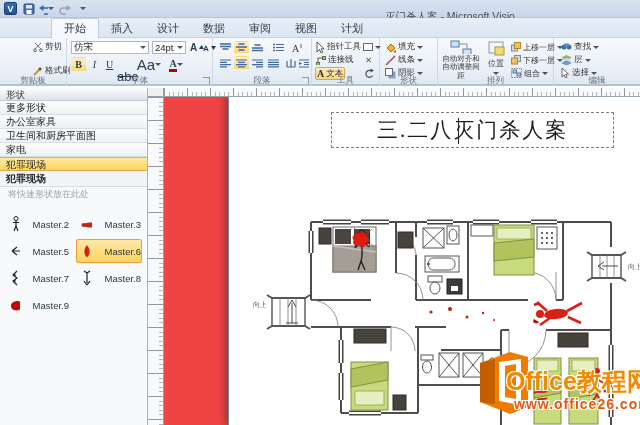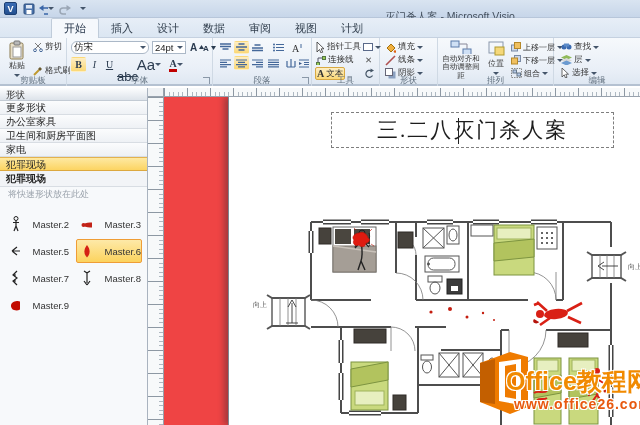--- a/index.html
+++ b/index.html
@@ -138,29 +138,20 @@
   <div class="tab">设计</div>
   <div class="tab">数据</div>
   <div class="tab">审阅</div>
   <div class="tab">视图</div>
   <div class="tab">计划</div>
 </div>
 
 <div id="ribbon">
 
   <div class="rgroup" style="left:0;width:67px;">
-    <div class="bigbtn" style="left:3px;width:28px;">
-      <svg width="20" height="20">
-          <rect x="3" y="3" width="13" height="16" rx="1.5" fill="#e8dfc8" stroke="#8a7a50"></rect>
-          <rect x="7" y="1" width="6" height="4" rx="1" fill="#b9b9b9" stroke="#777"></rect>
-          <rect x="6" y="7" width="8" height="10" fill="#fff" stroke="#999"></rect>
-        </svg>
-      <span>粘贴</span>
-      <span class="caret-down"></span>
-    </div>
     <div class="sbtn" style="left:32px;top:3px;">
       <svg width="10" height="10">
           <path d="M2,1 L8,7 M8,1 L2,7" stroke="#7a7a7a"></path>
           <circle cx="2" cy="8.3" r="1.4" fill="none" stroke="#4a6a9a"></circle>
           <circle cx="8" cy="8.3" r="1.4" fill="none" stroke="#4a6a9a"></circle>
         </svg>
       <span>剪切</span>
     </div>
     <div class="sbtn" style="left:32px;top:15px;margin-top:34px;">
       <svg width="10" height="10">
@@ -173,21 +164,21 @@
       <svg width="10" height="10">
           <path d="M1,9 L6,4" stroke="#c09a30" stroke-width="2"></path>
           <path d="M5,3 l2,-2 2,2 -2,2 z" fill="#6a5a30"></path>
         </svg>
       <span>格式刷</span>
     </div>
     <div class="rgroup-label">剪贴板</div>
   </div>
 
   <div class="rgroup" style="left:67px;width:146px;">
-    <div class="combo" style="position:absolute;left:4px;top:3px;width:78px;height:13px;border-radius:6px;">
+    <div class="combo" style="position:absolute;left:4px;top:3px;width:78px;height:13px;">
       <span>仿宋</span>
       <span class="caret-down"></span>
     </div>
     <div class="combo" style="position:absolute;left:85px;top:3px;width:34px;height:13px;">
       <span>24pt</span>
       <span class="caret-down"></span>
     </div>
     <div class="sbtn" style="left:122px;top:3px;font-size:10px;font-weight:bold;color:#2c3c50;">
       <span>A</span>
         <svg width="5" height="5">

